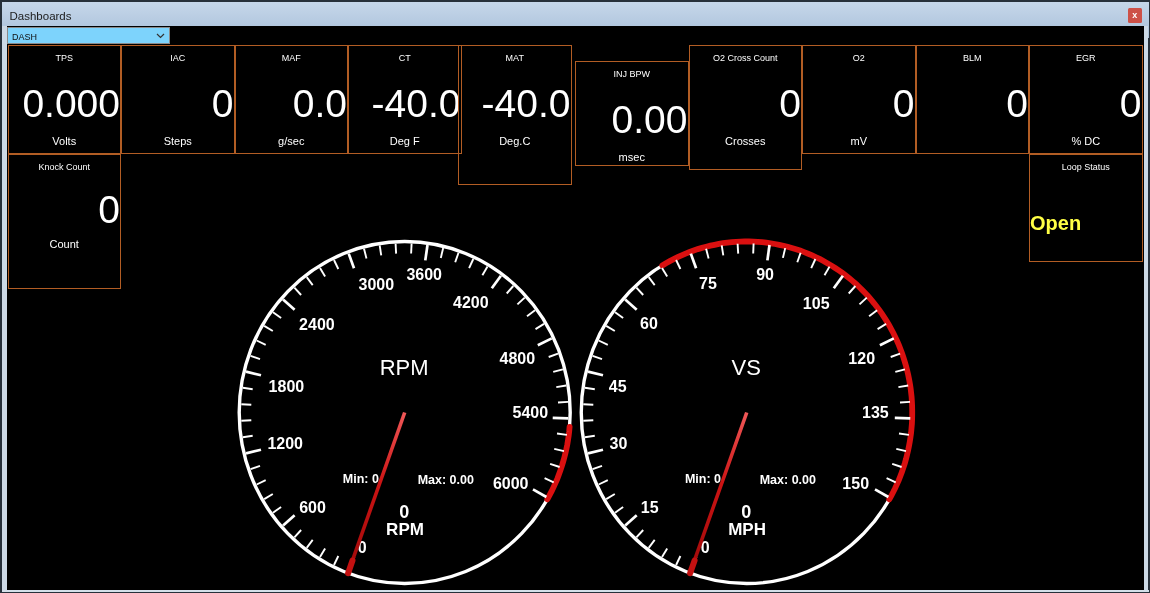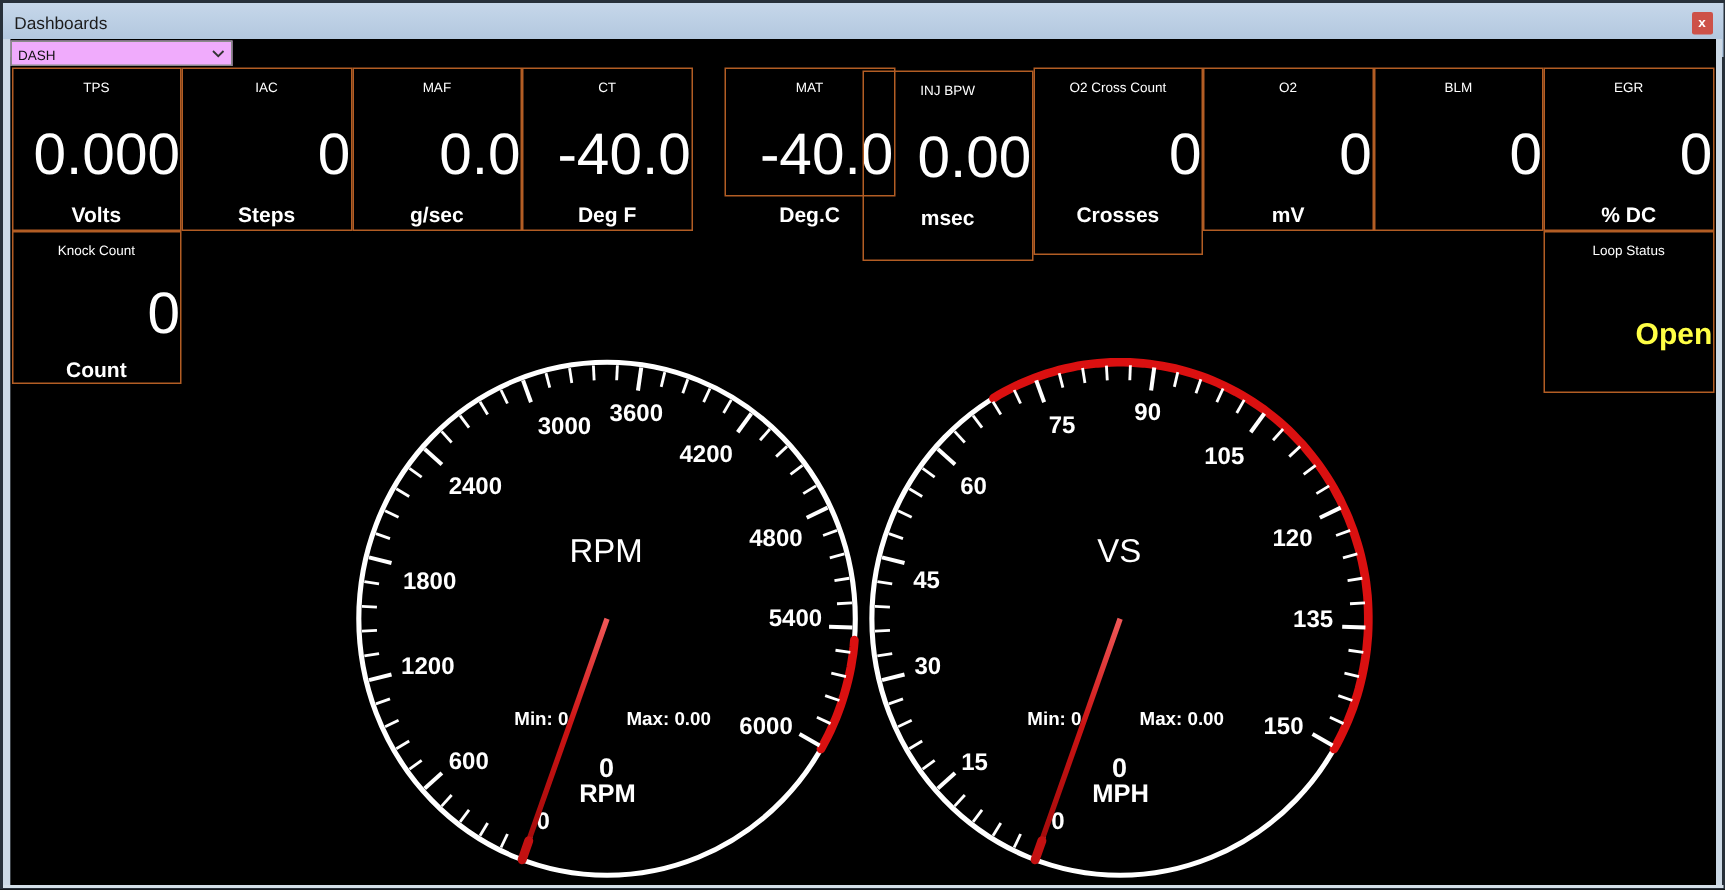--- a/index.html
+++ b/index.html
@@ -3,28 +3,28 @@
 <style>
 html,body{margin:0;padding:0}
 body{-webkit-font-smoothing:antialiased;width:1150px;height:593px;position:relative;overflow:hidden;background:#27303a;font-family:"Liberation Sans",sans-serif}
 .titlebar{position:absolute;left:1.5px;top:1.5px;right:1.5px;height:36px;background:linear-gradient(#c6d7ea,#a9c0d9)}
 .title{position:absolute;left:8px;top:8.5px;font-size:11.5px;color:#1c1c1c}
 .close{position:absolute;left:1127.5px;top:8px;width:14.5px;height:15px;background:#cd5148;border-radius:1.5px;color:#fff;font-size:9px;font-weight:bold;text-align:center;line-height:15px}
 .frameL{position:absolute;left:1.5px;top:26px;width:5.2px;height:563.5px;background:#ccd9e6}
 .frameR{position:absolute;left:1143.8px;top:26px;width:4.7px;height:563.5px;background:#ccd9e6}
 .frameB{position:absolute;left:1.5px;top:589.5px;width:1147px;height:2.5px;background:#d4dfe9}
 .content{position:absolute;left:6.7px;top:26px;width:1137.1px;height:563.5px;background:#000}
-.combo{position:absolute;left:7px;top:27.2px;width:148px;height:16.5px;background:#f0abfc;border:1px solid #8a8a8a;box-sizing:border-box}
+.combo{position:absolute;left:7px;top:27.2px;width:163px;height:16.5px;background:#7dd3fc;border:1px solid #8a8a8a;box-sizing:border-box}
 .combo span{position:absolute;left:4px;top:4px;font-size:9px;color:#111}
 .combo svg{position:absolute;right:4px;top:5px}
 .cell{position:absolute;width:113.5px;border:1px solid #b25d24;box-sizing:border-box}
 .clab{position:absolute;top:7.2px;left:0;width:100%;text-align:center;font-size:9px;font-weight:normal;color:#fff;white-space:nowrap}
 .cval{position:absolute;top:37.6px;left:0;width:100%;text-align:right;font-size:39px;line-height:39px;color:#fff}
-.cunit{position:absolute;top:88.8px;left:0;width:100%;text-align:center;font-size:14px;font-weight:bold;color:#fff}
-.copen{position:absolute;top:58.5px;left:0;width:100%;text-align:right;font-size:20px;line-height:20px;font-weight:bold;color:#ffff45}
+.cunit{position:absolute;top:88.8px;left:0;width:100%;text-align:center;font-size:11px;font-weight:normal;color:#fff}
+.copen{position:absolute;top:58.5px;left:0;width:100%;text-align:left;font-size:20px;line-height:20px;font-weight:bold;color:#ffff45}
 .gsvg{position:absolute;left:0;top:0}
 </style></head>
 <body>
 <div class="titlebar">
     <span class="title">Dashboards</span>
   </div>
 <div class="close">x</div>
 <div class="frameL"></div>
 <div class="frameR"></div>
 <div class="frameB"></div>
@@ -48,26 +48,26 @@
 <div class="cell" style="left:234.5px;top:45.2px;height:108.6px">
 <div class="clab">MAF</div>
 <div class="cval">0.0</div>
 <div class="cunit">g/sec</div>
 </div>
 <div class="cell" style="left:348.0px;top:45.2px;height:108.6px">
 <div class="clab">CT</div>
 <div class="cval">-40.0</div>
 <div class="cunit">Deg F</div>
 </div>
-<div class="cell" style="left:483px;top:45.2px;height:86px">
+<div class="cell" style="left:458px;top:45.2px;height:140px">
 <div class="clab">MAT</div>
 <div class="cval">-40.0</div>
 <div class="cunit">Deg.C</div>
 </div>
-<div class="cell" style="left:575.0px;top:47px;height:127px">
+<div class="cell" style="left:575.0px;top:61px;height:105px">
 <div class="clab">INJ BPW</div>
 <div class="cval">0.00</div>
 <div class="cunit">msec</div>
 </div>
 <div class="cell" style="left:688.5px;top:45.2px;height:125px">
 <div class="clab">O2 Cross Count</div>
 <div class="cval">0</div>
 <div class="cunit">Crosses</div>
 </div>
 <div class="cell" style="left:802.0px;top:45.2px;height:108.6px">
@@ -78,21 +78,21 @@
 <div class="cell" style="left:915.5px;top:45.2px;height:108.6px">
 <div class="clab">BLM</div>
 <div class="cval">0</div>
 <div class="cunit"></div>
 </div>
 <div class="cell" style="left:1029.0px;top:45.2px;height:108.6px">
 <div class="clab">EGR</div>
 <div class="cval">0</div>
 <div class="cunit">% DC</div>
 </div>
-<div class="cell" style="left:7.5px;top:153.8px;height:102px">
+<div class="cell" style="left:7.5px;top:153.8px;height:135px">
 <div class="clab">Knock Count</div>
 <div class="cval" style="top:35.6px">0</div>
 <div class="cunit" style="top:83px">Count</div>
 </div>
 <div class="cell" style="left:1029px;top:153.8px;height:108.6px">
 <div class="clab">Loop Status</div>
 <div class="copen">Open</div>
 </div>
 <svg class="gsvg" width="1150" height="593" viewBox="0 0 1150 593">
 <ellipse cx="404.7" cy="412.5" rx="165.5" ry="171.0" fill="none" stroke="#fff" stroke-width="3.4"></ellipse>

